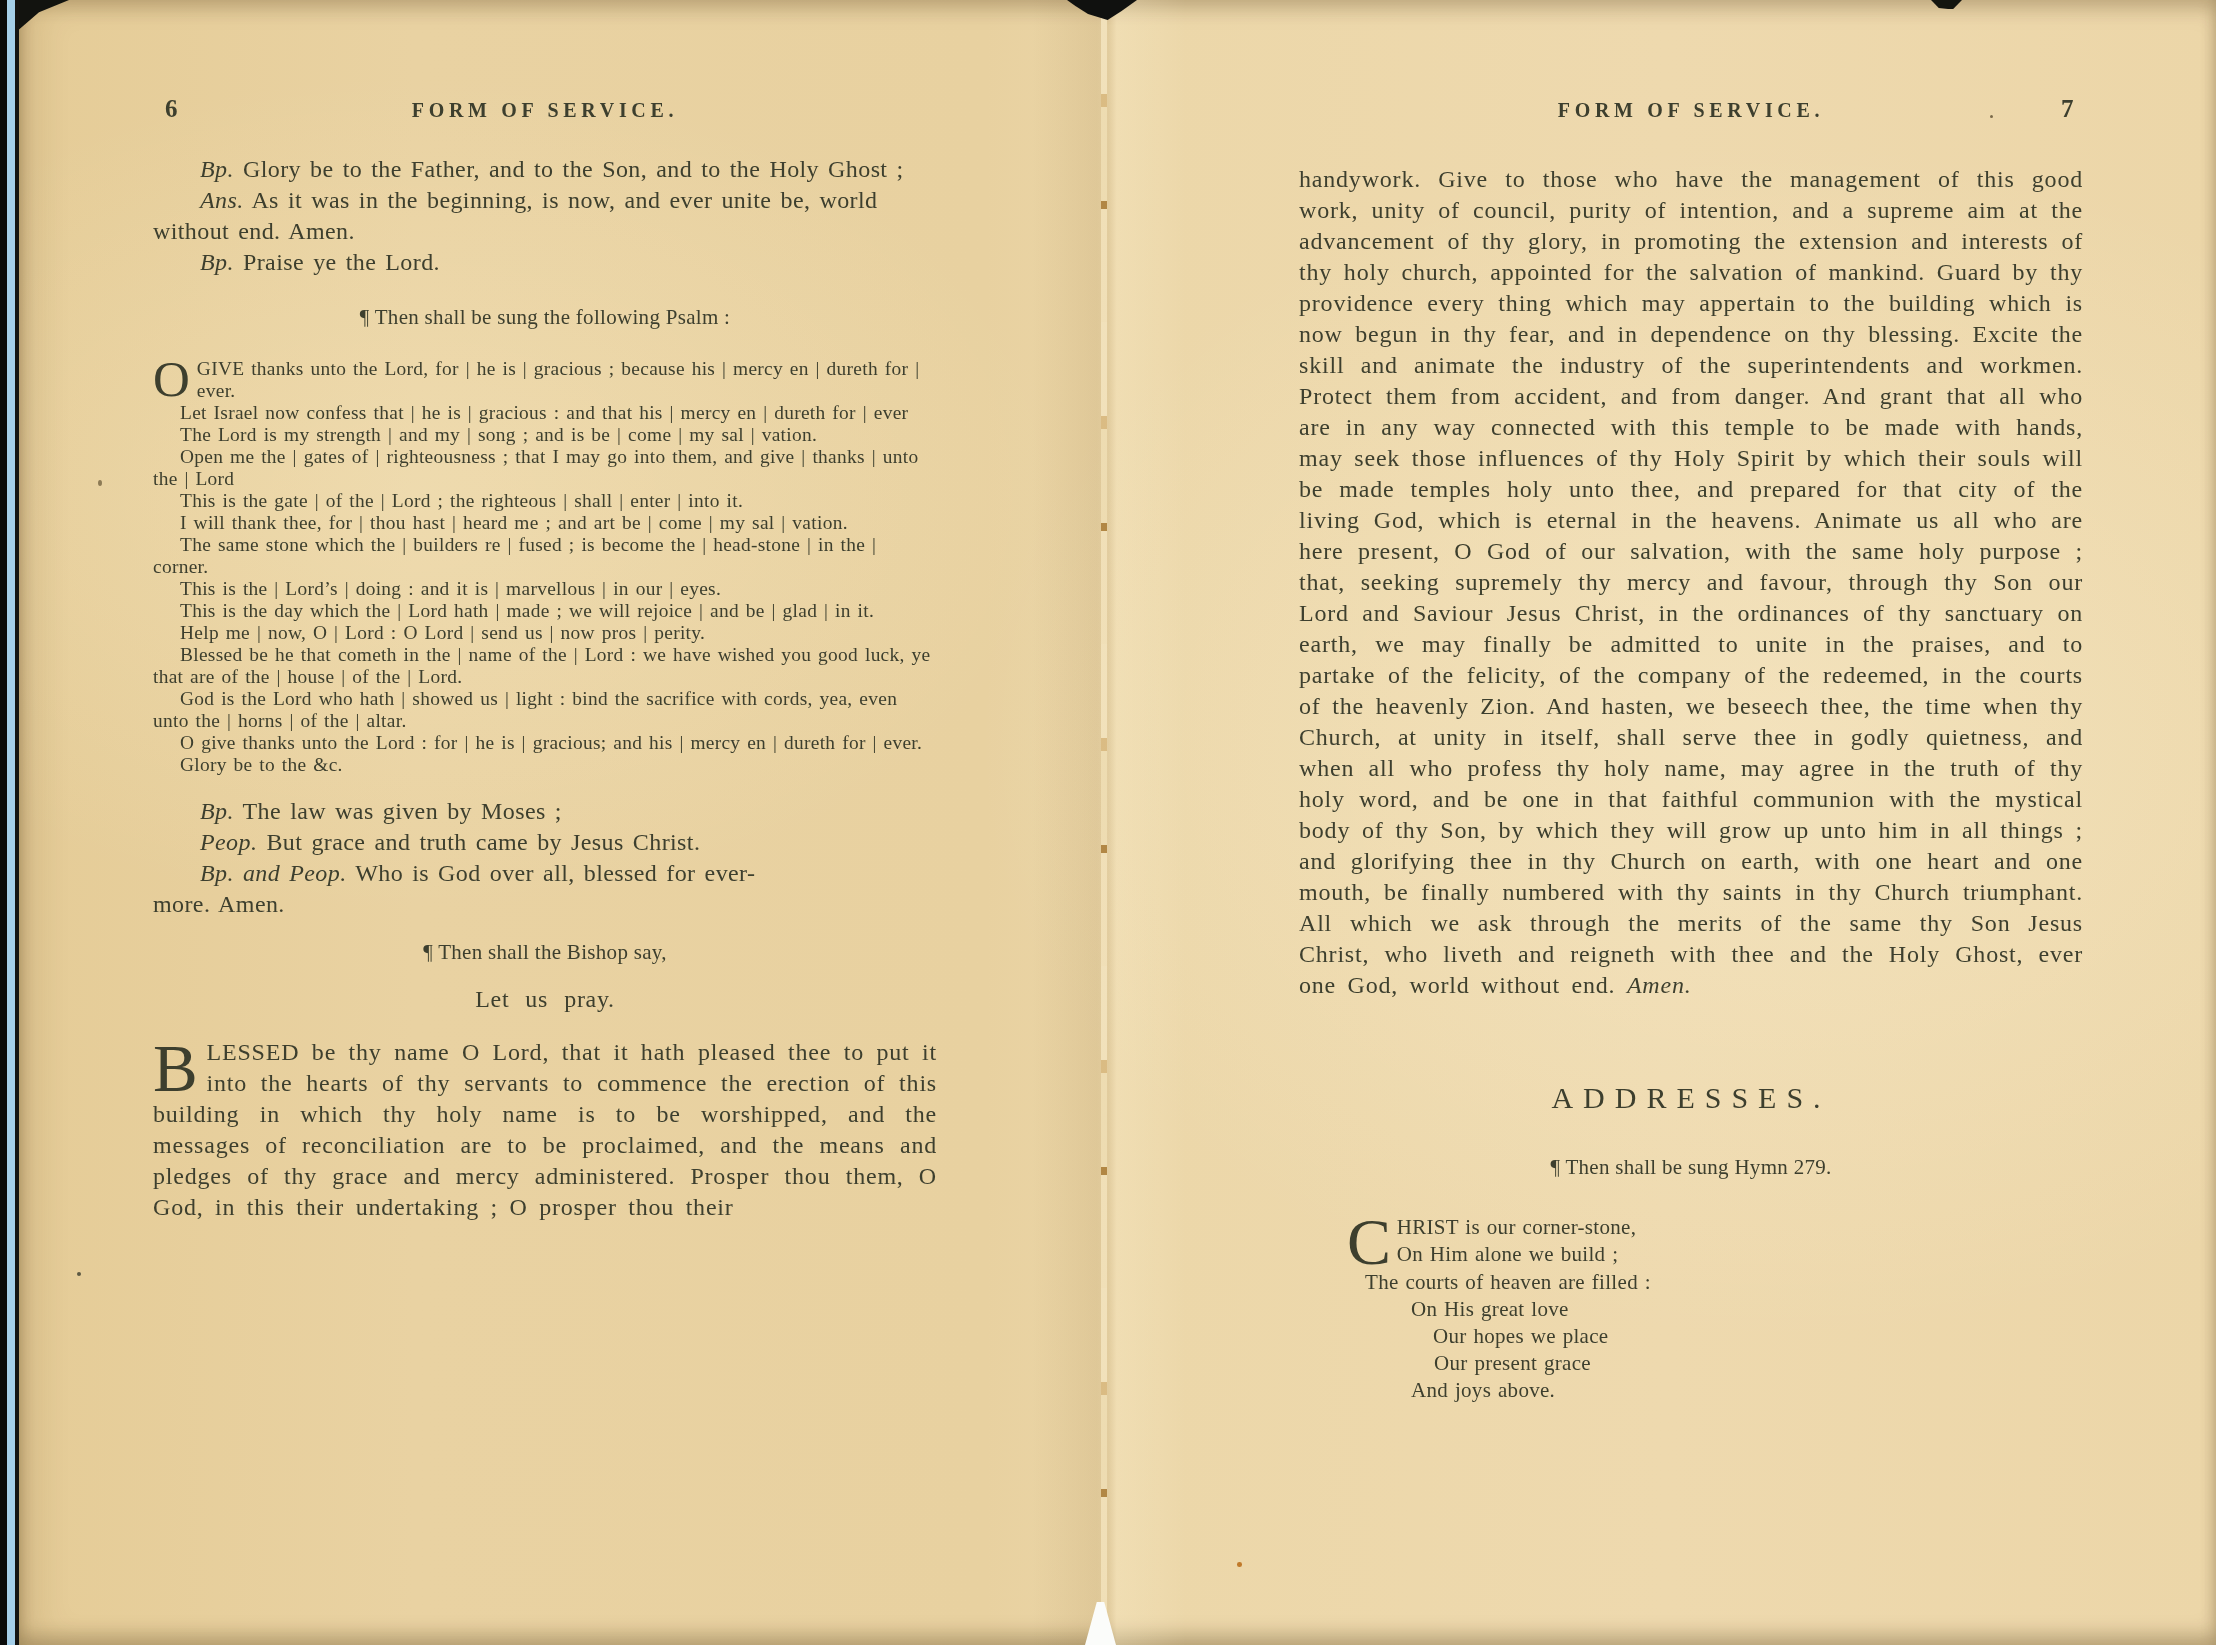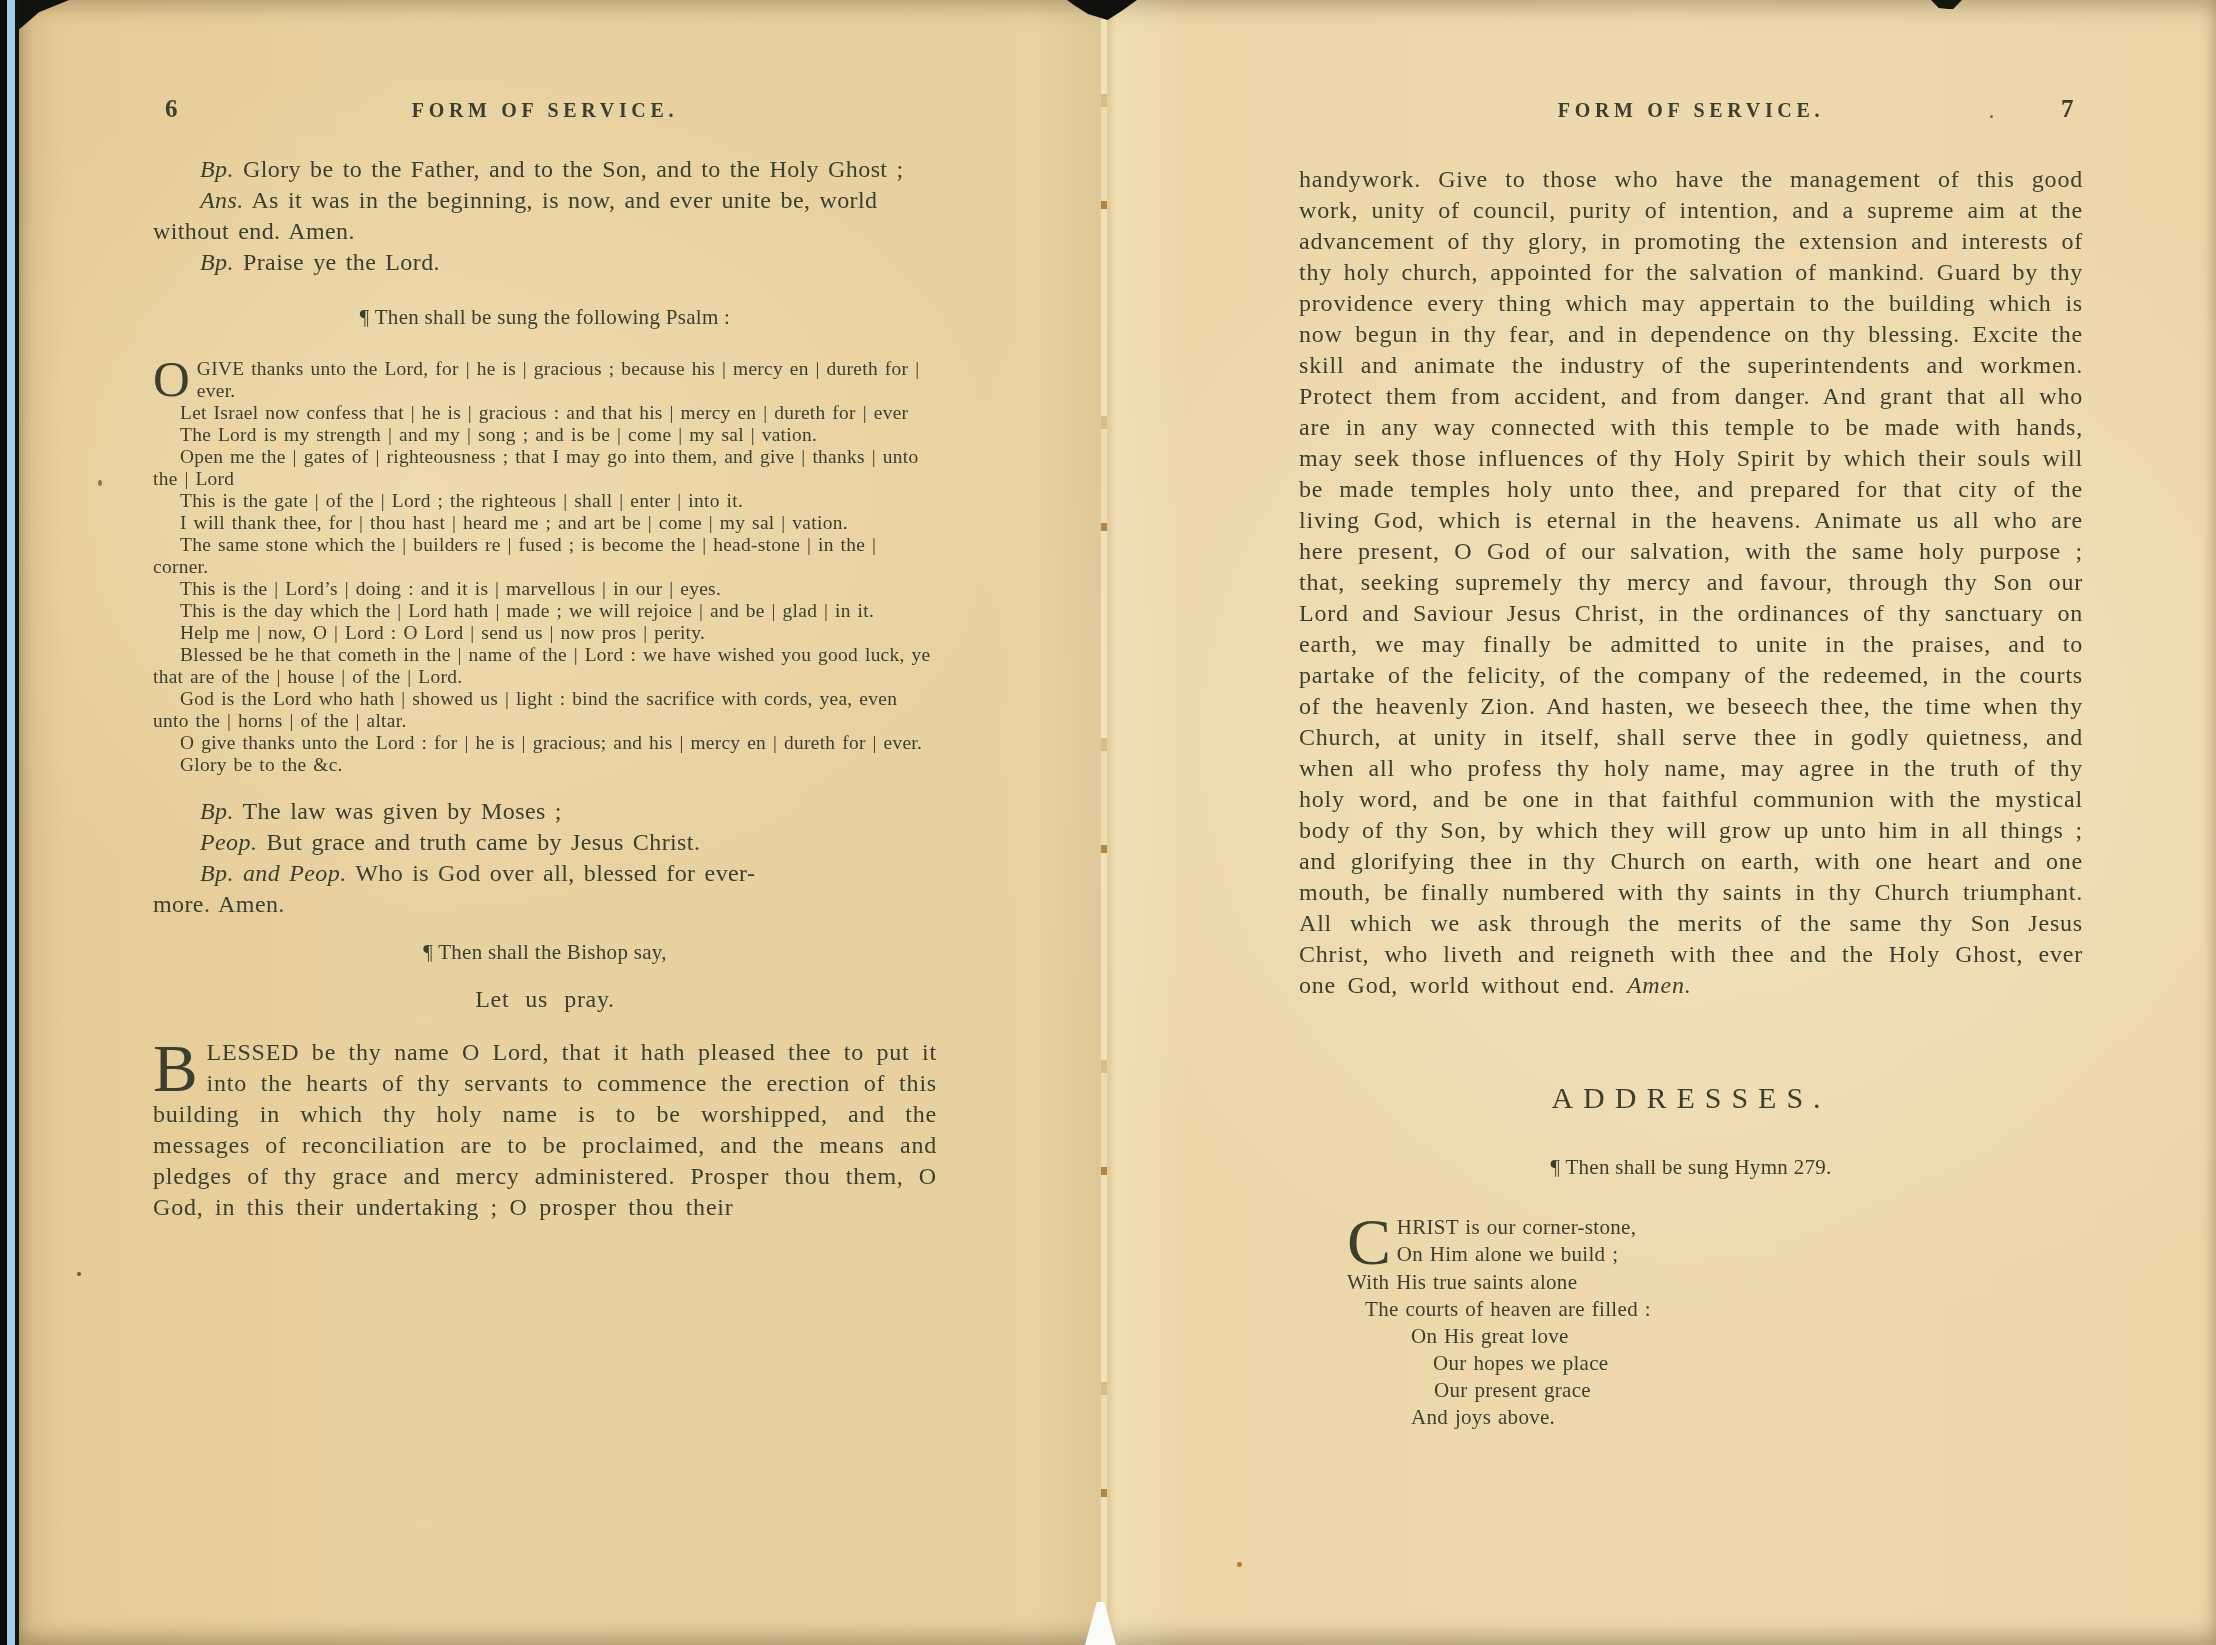--- a/index.html
+++ b/index.html
@@ -181,21 +181,20 @@
     </p>
 
     <p class="addresses-heading">ADDRESSES.</p>
     <p class="hymn-rubric">¶  Then shall be sung Hymn 279.</p>
 
     <div class="hymn">
       <span class="dropcap-c">C</span>
       <div>HRIST is our corner-stone,</div>
       <div class="ind1">On Him alone we build ;</div>
       <div class="clear"></div>
-      <div class="ind0">With His true saints alone</div>
       <div class="ind2">The courts of heaven are filled :</div>
       <div class="ind3">On His great love</div>
       <div class="ind4">Our hopes we place</div>
       <div class="ind5">Our present grace</div>
       <div class="ind6">And joys above.</div>
     </div>
   </div>
 
 </div>
 

